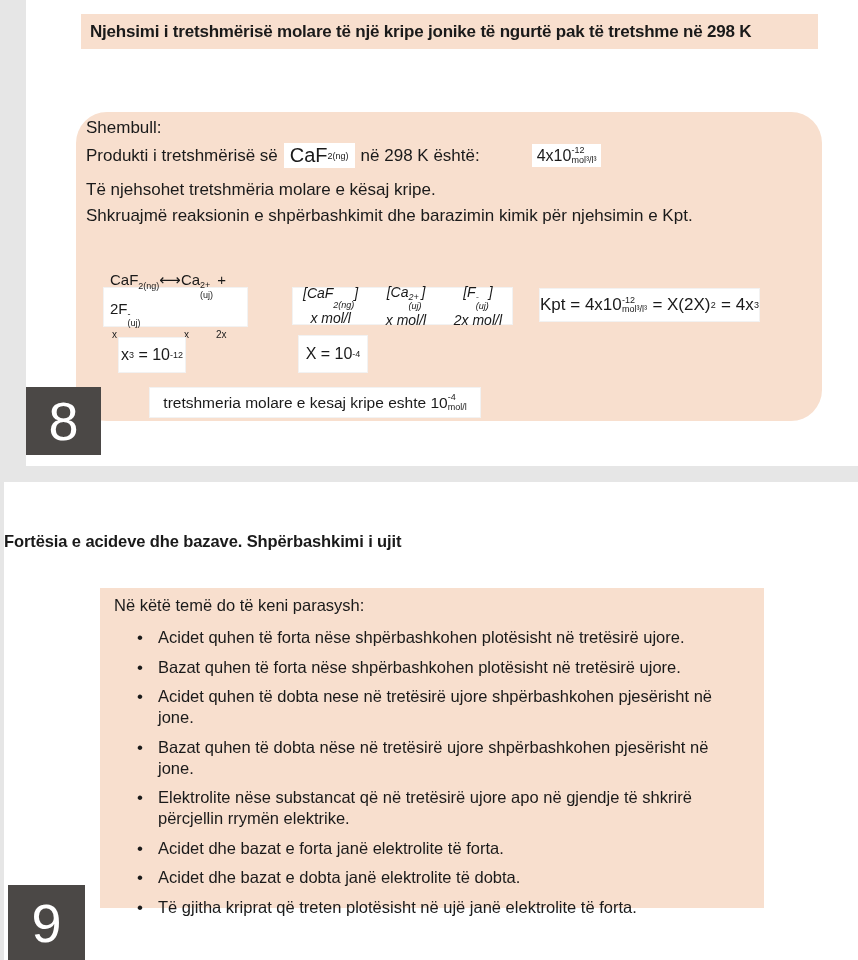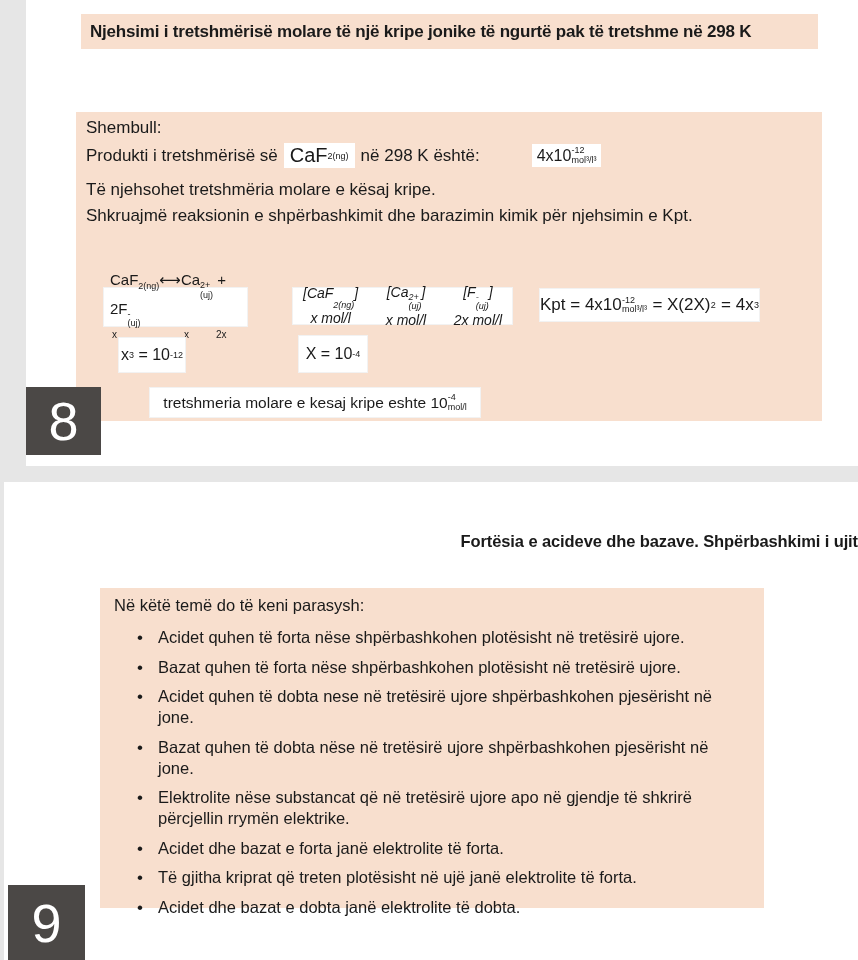--- a/index.html
+++ b/index.html
@@ -18,20 +18,21 @@
   .titlebar{
     position:absolute;left:55px;top:14px;width:737px;height:35px;
     background:var(--peach,#f8dfce);
     display:flex;align-items:center;padding-left:9px;box-sizing:border-box;
     font-weight:bold;font-size:17px;letter-spacing:-0.2px;
   }
   .contentbox{
     position:absolute;left:50px;top:112px;width:746px;height:309px;
     background:var(--peach,#f8dfce);
     font-size:17px;
+    border-radius:31px;
   }
   .cb-line{position:absolute;left:10px;white-space:nowrap;}
   .l-shembull{top:6px;}
   .l-produkt{top:31px;display:flex;align-items:center;}
   .l-instr1{top:68px;}
   .l-instr2{top:94px;}
 
   .wbox{
     position:absolute;background:#ffffff;border:1px solid rgba(0,0,0,0.05);
     box-sizing:border-box;display:flex;align-items:center;justify-content:center;
@@ -70,21 +71,21 @@
     display:flex;align-items:center;justify-content:center;
     font-size:54px;font-weight:400;
   }
   #badge8{left:0;top:387px;width:75px;height:68px;}
   #badge9{left:4px;top:403px;width:77px;height:75px;}
 
   .curl{position:absolute;left:818px;top:18px;}
 
   
   .s9-title{
-    position:absolute;left:0;top:50px;width:100%;text-align:right;
+    position:absolute;left:0;top:50px;width:100%;text-align:left;
     font-weight:bold;font-size:16.5px;letter-spacing:-0.1px;
   }
   .topicsbox{
     position:absolute;left:96px;top:106px;width:664px;height:320px;
     background:var(--peach,#f8dfce);box-sizing:border-box;
     padding:8px 16px 0 14px;font-size:16.5px;
   }
   .topics-intro{margin:0 0 10px 0;}
   ul.bullets{list-style:none;margin:12px;padding:0 10px 0 6px;}
   ul.bullets li{
@@ -218,21 +219,21 @@
 
   <div class="topicsbox">
     <p class="topics-intro">Në këtë temë do të keni parasysh:</p>
     <ul class="bullets">
       <li>Acidet quhen të forta nëse shpërbashkohen plotësisht në tretësirë ujore.</li>
       <li>Bazat quhen të forta nëse shpërbashkohen plotësisht në tretësirë ujore.</li>
       <li>Acidet quhen të dobta nese në tretësirë ujore shpërbashkohen pjesërisht në jone.</li>
       <li>Bazat quhen të dobta nëse në tretësirë ujore shpërbashkohen pjesërisht në jone.</li>
       <li>Elektrolite nëse substancat që në tretësirë ujore apo në gjendje të shkrirë përcjellin rrymën elektrike.</li>
       <li>Acidet dhe bazat e forta janë elektrolite të forta.</li>
+      <li>Acidet dhe bazat e dobta janë elektrolite të dobta.</li>
       <li>Të gjitha kriprat që treten plotësisht në ujë janë elektrolite të forta.</li>
-      <li>Acidet dhe bazat e dobta janë elektrolite të dobta.</li>
     </ul>
   </div>
 
   <div id="badge9" class="badge">
     <span>9</span>
   </div>
 </div>
 
 </body></html>

